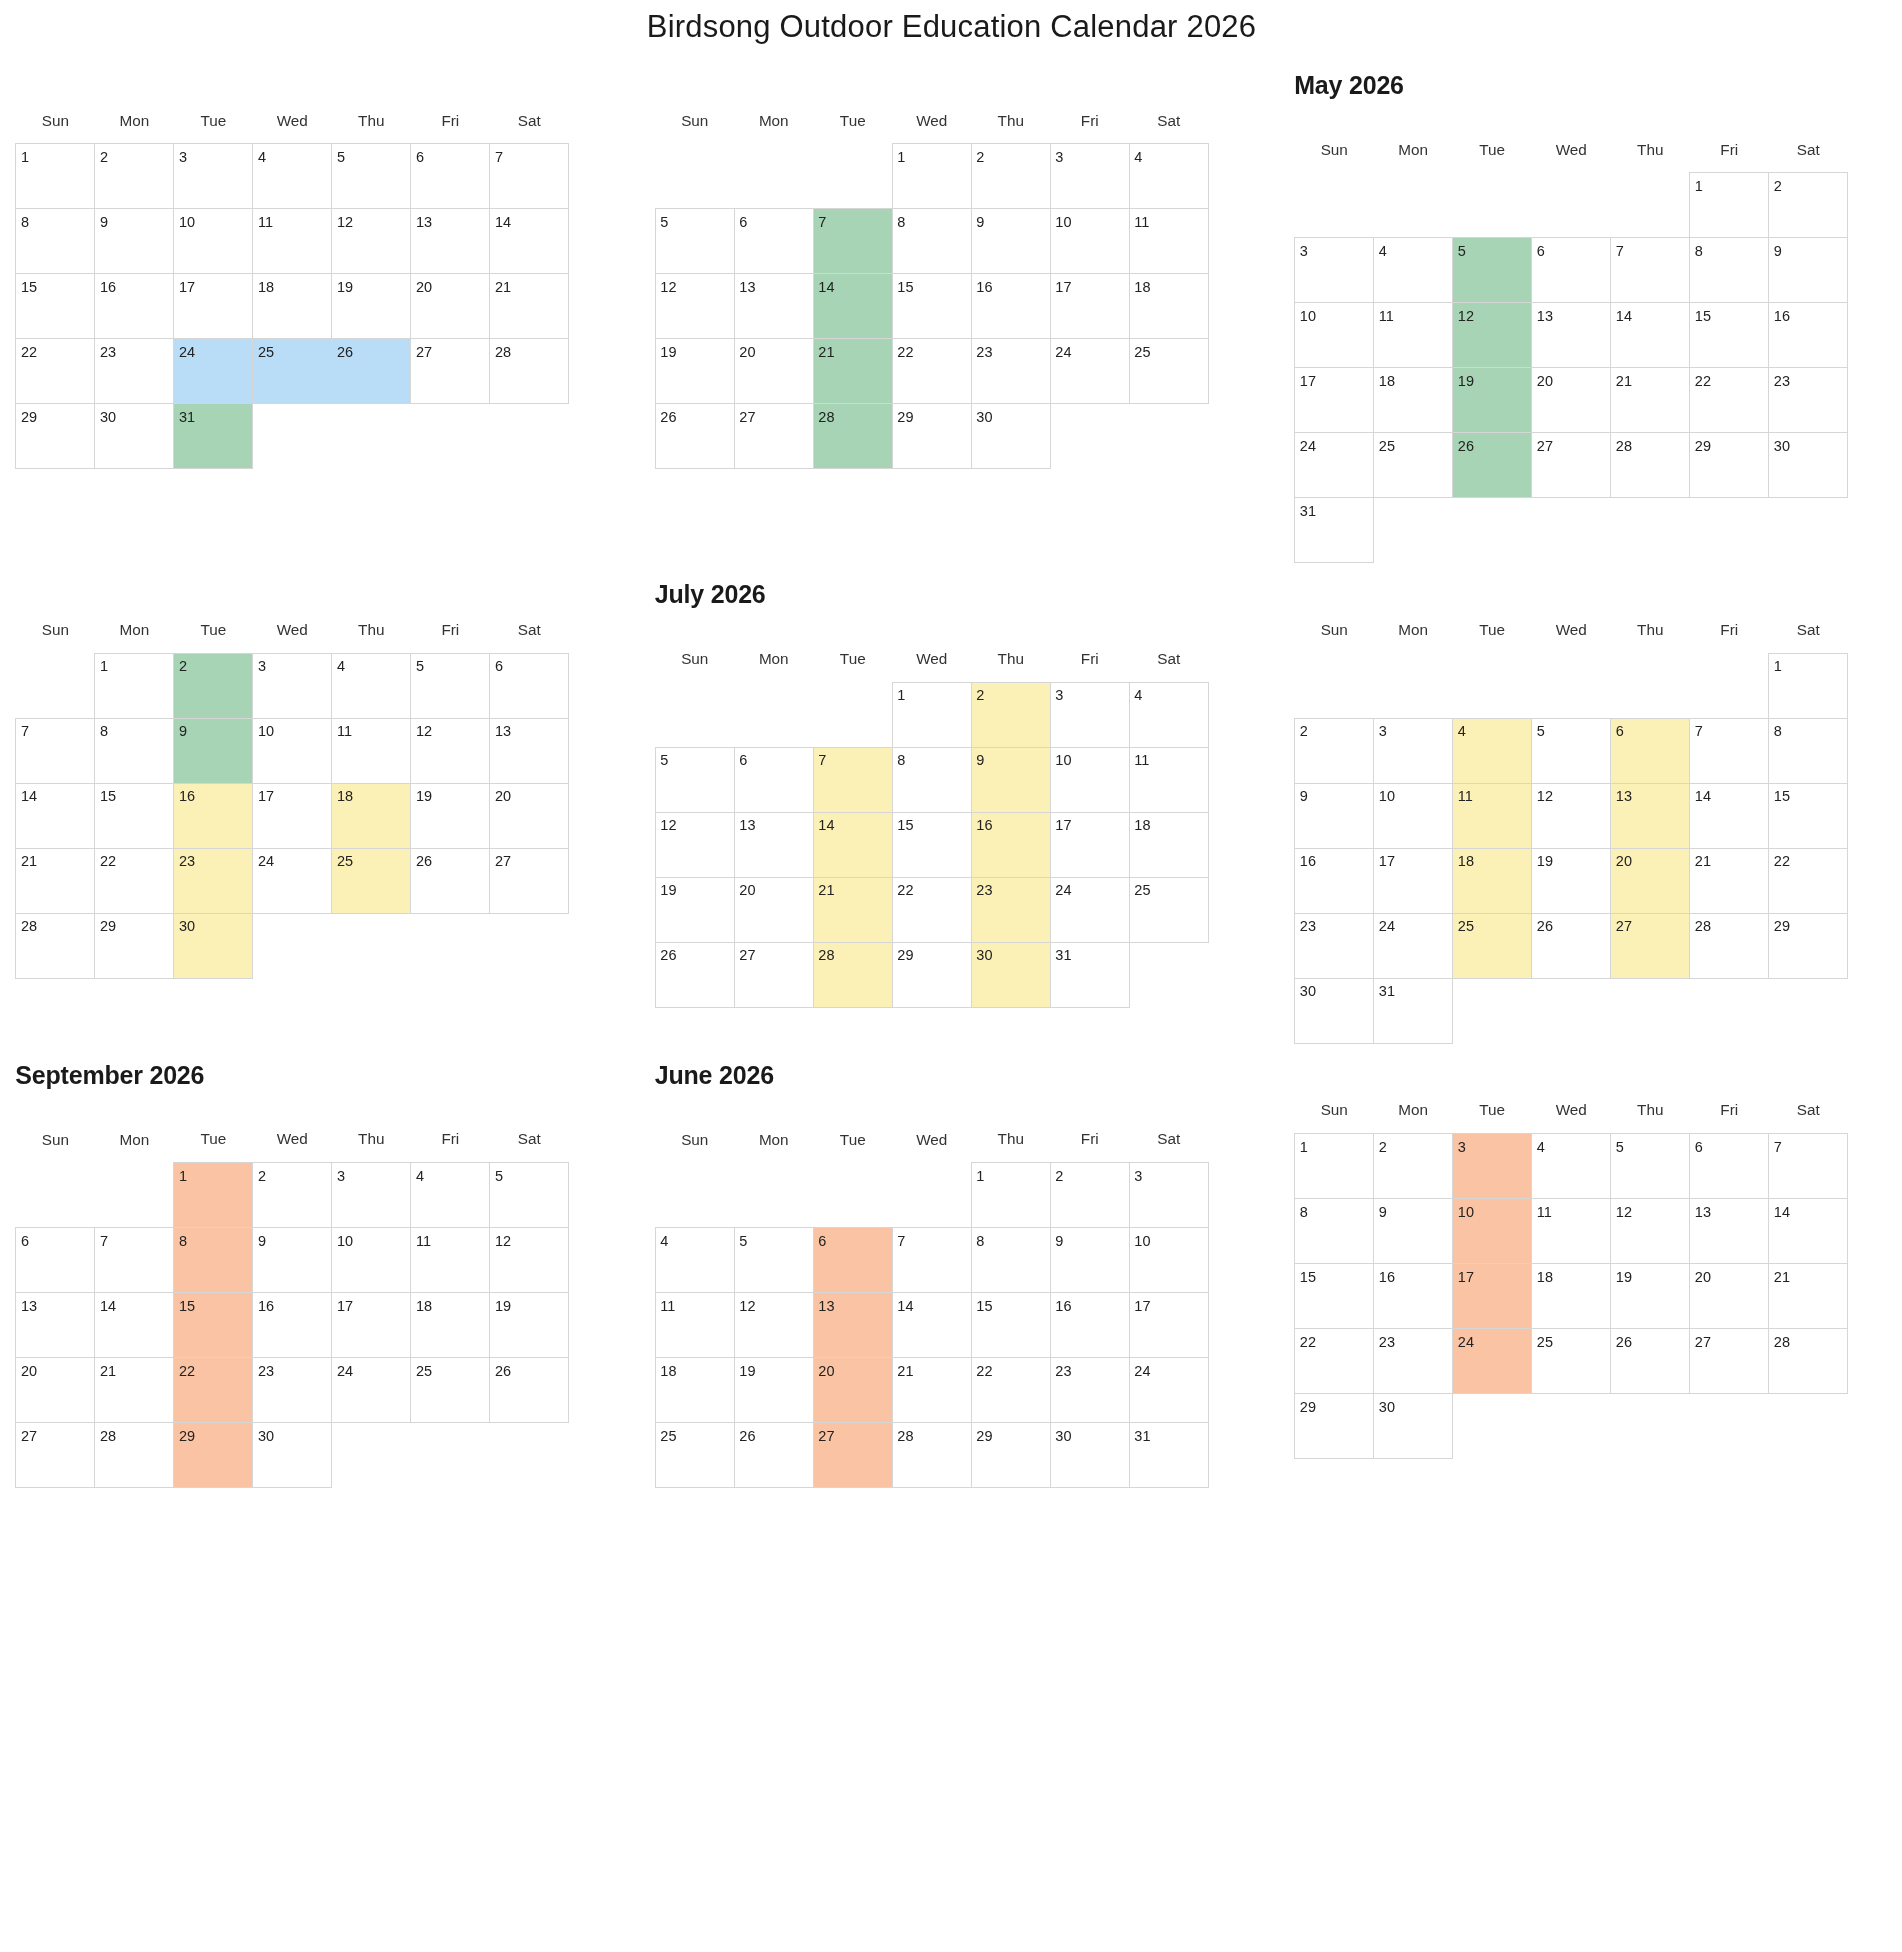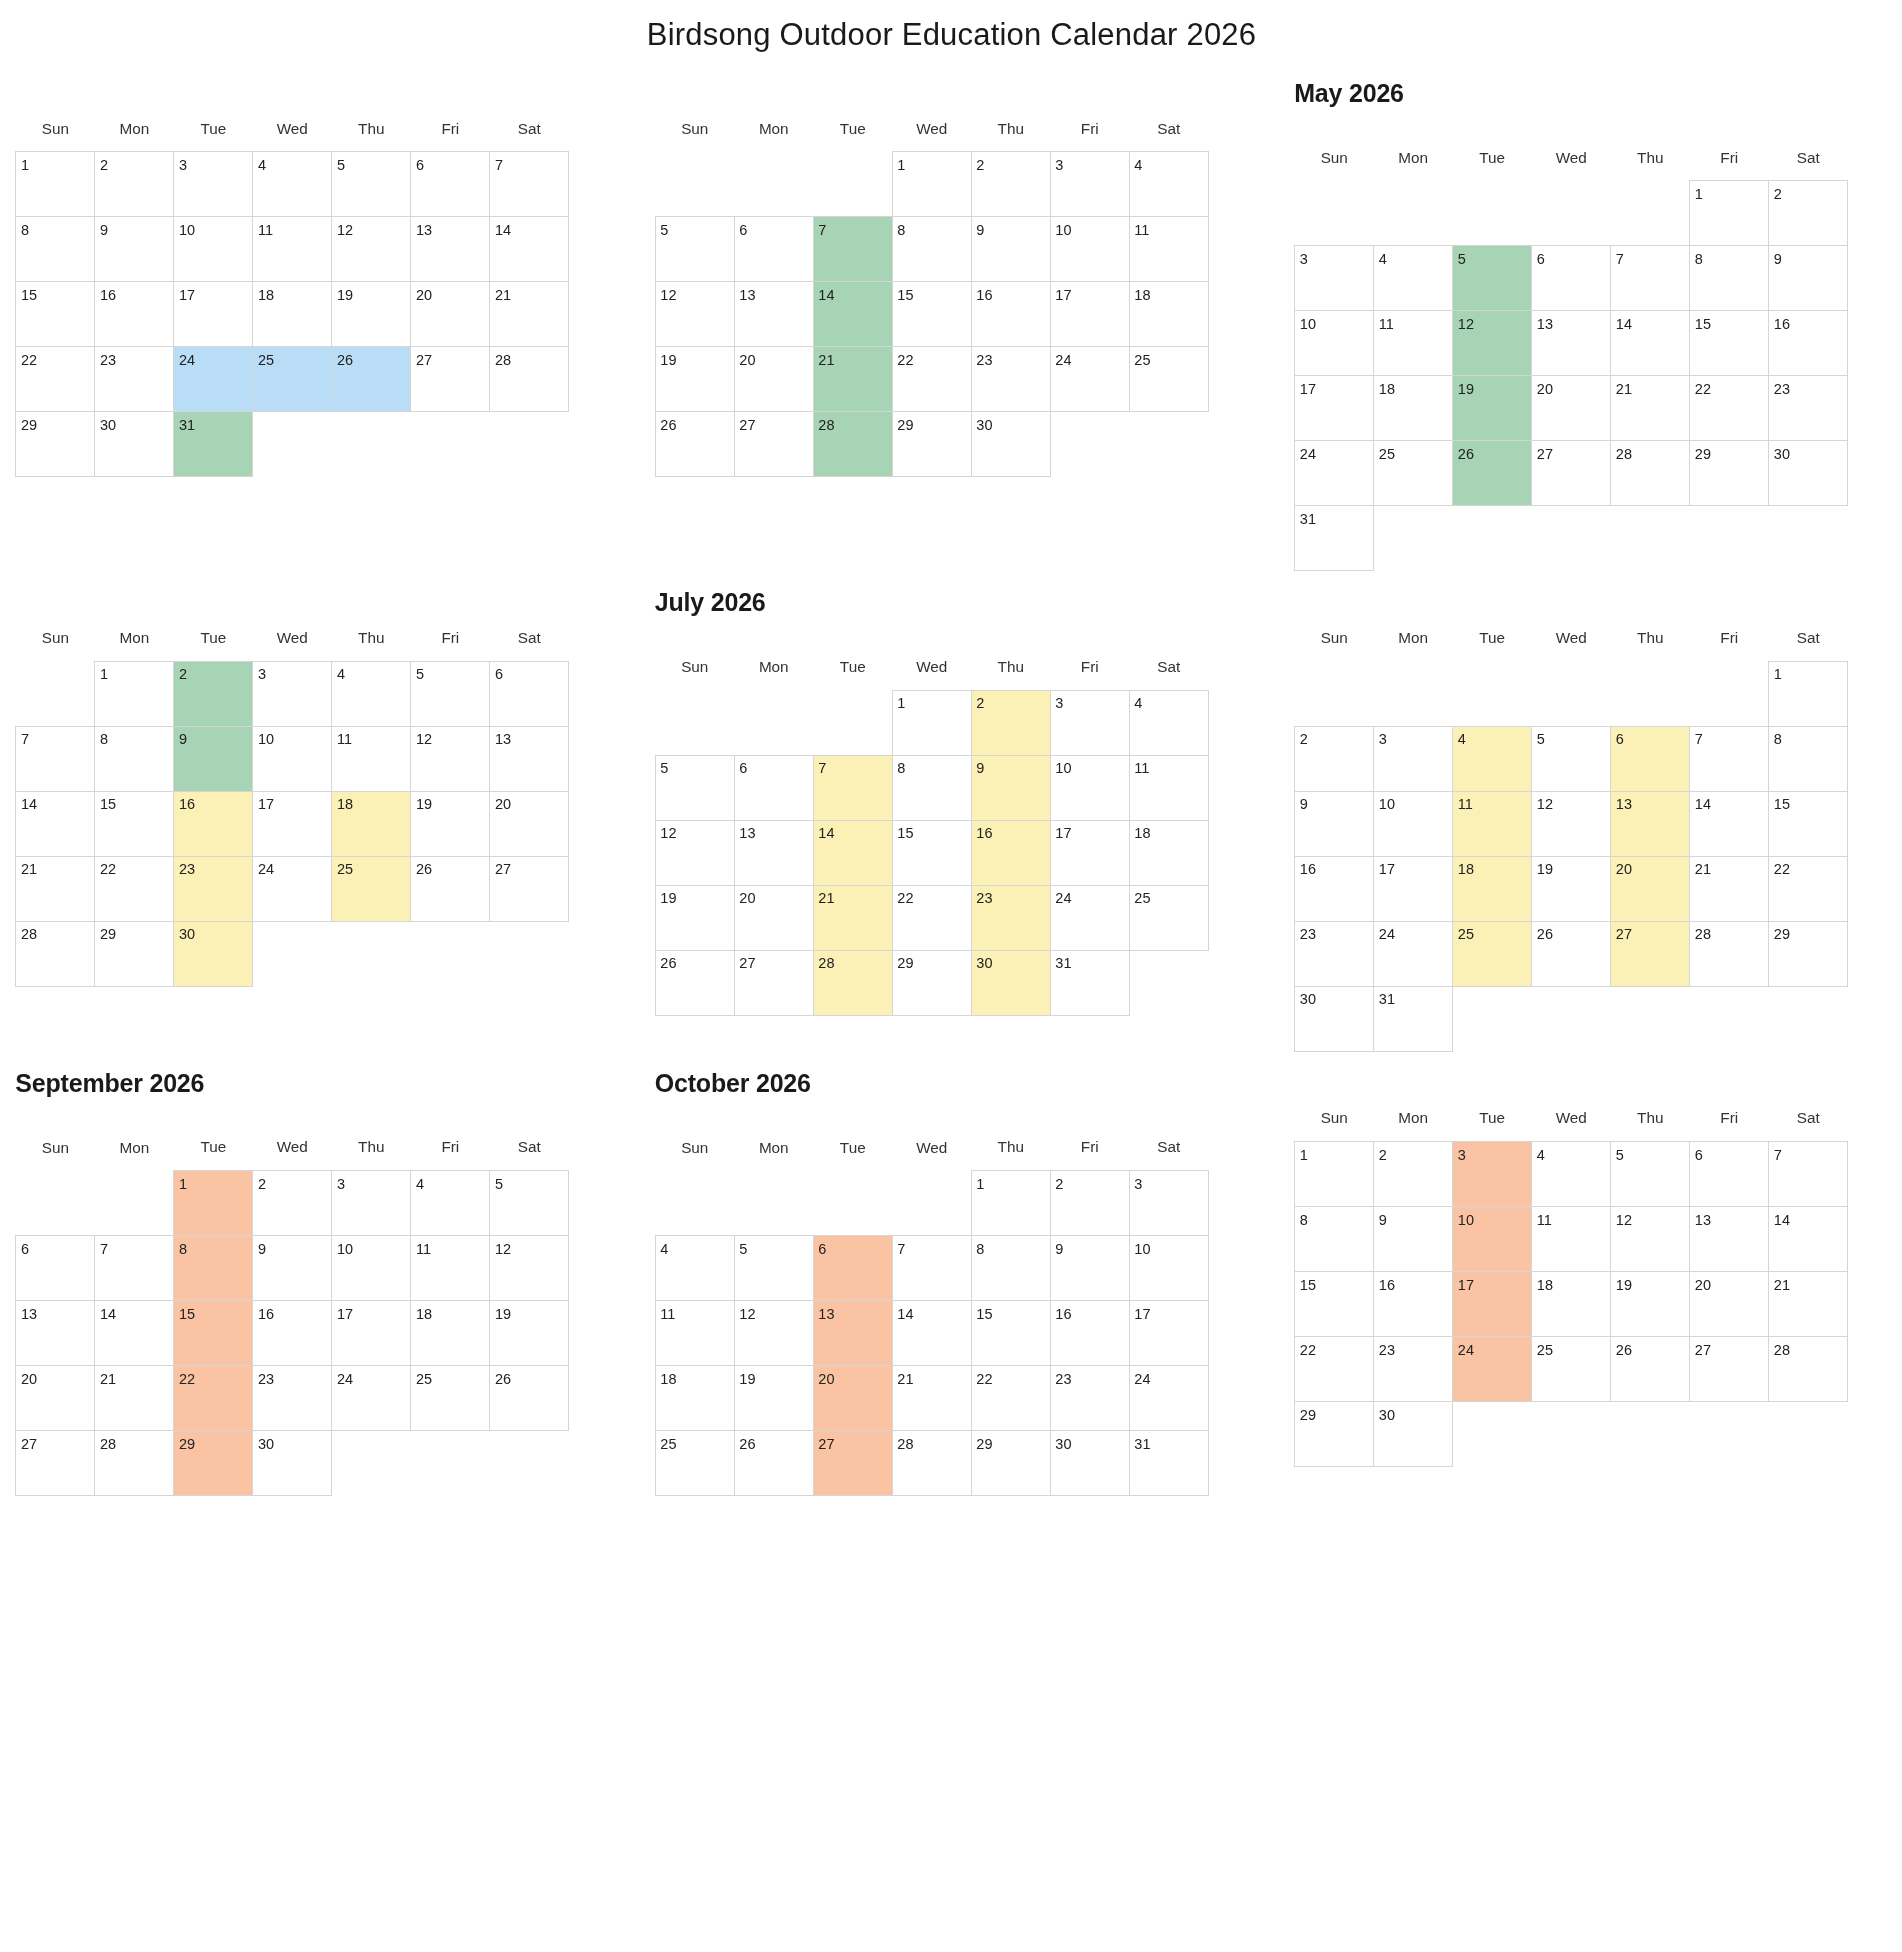--- a/index.html
+++ b/index.html
@@ -12,21 +12,21 @@
     height: 1953px;
     font-family: "Liberation Sans", sans-serif;
     color: #1a1a1a;
     overflow: hidden;
   }
   .page-title {
     text-align: center;
     font-size: 31px;
     font-weight: 400;
     padding-top: 9.2px;
-    margin: 8px 0 26px 0;
+    margin: 0 0 26px 0;
     letter-spacing: 0.2px;
   }
   .grid {
     display: grid;
     grid-template-columns: repeat(3, 1fr);
     column-gap: 46px;
     row-gap: 17px;
     padding: 0 15.3px 0 15.3px;
     box-sizing: border-box;
   }
@@ -529,21 +529,21 @@
             <td class="hl-orange"><span class="daynum">29</span></td>
             <td><span class="daynum">30</span></td>
             <td class="empty"></td>
             <td class="empty"></td>
             <td class="empty"></td>
           </tr>
         </tbody>
       </table>
     </div>
     <div class="month">
-      <div class="month-title">October 2026</div>
+      <div class="month-title">June 2026</div>
       <table class="cal">
         <thead>
           <tr>
             <th>Sun</th>
             <th>Mon</th>
             <th>Tue</th>
             <th>Wed</th>
             <th>Thu</th>
             <th>Fri</th>
             <th>Sat</th>

